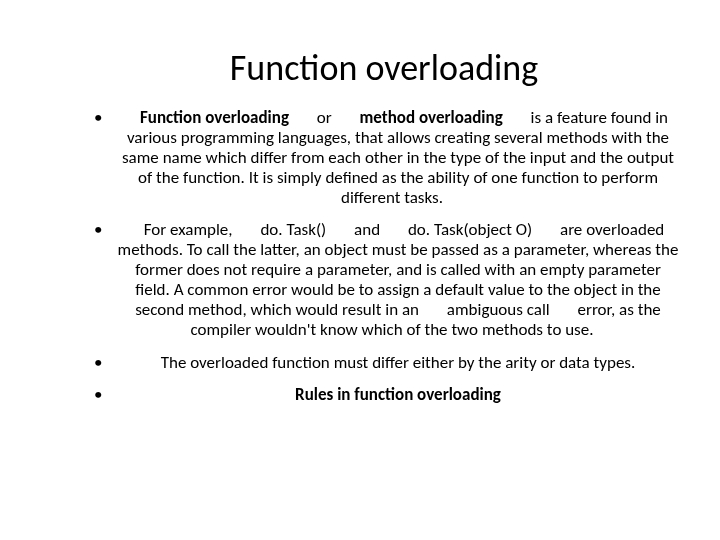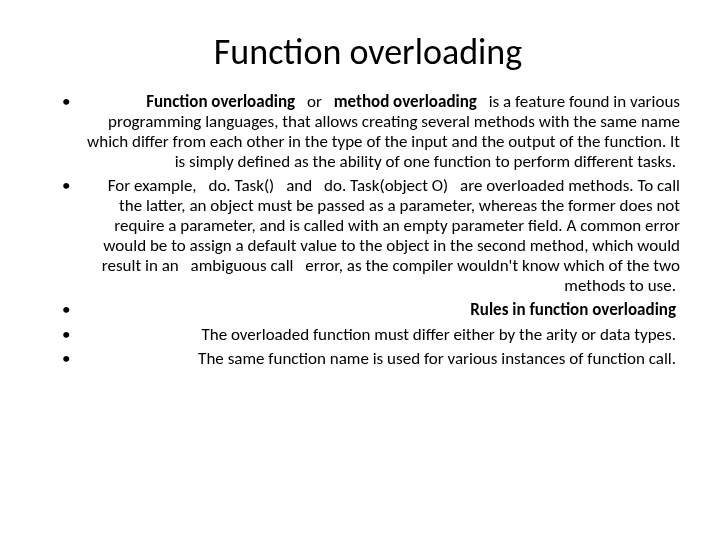--- a/index.html
+++ b/index.html
@@ -1,16 +1,16 @@
 <!DOCTYPE html>
 <html><head>
   <meta charset="utf-8">
   <style>
     * {
-      margin: 4px;
+      margin: 12px;
       padding: 0;
       box-sizing: border-box;
     }
     body {
       width: 720px;
       height: 540px;
       background: #ffffff;
       font-family: Calibri, Arial, sans-serif;
       padding: 20px 40px 20px 40px;
       color: #000;
@@ -24,21 +24,21 @@
     }
     ul {
       list-style: none;
       padding-left: 28px;
     }
     li {
       position: relative;
       font-size: 17px;
       line-height: 1.18;
       margin-bottom: 1px;
-      text-align: right;
+      text-align: center;
     }
     li::before {
       content: "•";
       position: absolute;
       left: -22px;
       top: 0;
       font-size: 17px;
     }
     .bold {
       font-weight: bold;
@@ -47,16 +47,15 @@
     }
   </style>
 </head>
 <body>
 
 <h1 class="title">Function overloading</h1>
 
 <ul>
   <li><span class="bold">Function overloading </span><span>or </span><span class="bold">method overloading </span><span>is a feature found in various programming languages, that allows creating several methods with the same name which differ from each other in the type of the input and the output of the function. It is simply defined as the ability of one function to perform different tasks.</span></li>
   <li><span>For example, </span><span class="italic">do. Task() </span><span>and </span><span class="italic">do. Task(object O) </span><span>are overloaded methods. To call the latter, an object must be passed as a parameter, whereas the former does not require a parameter, and is called with an empty parameter field. A common error would be to assign a default value to the object in the second method, which would result in an </span><span class="italic">ambiguous call </span><span>error, as the compiler wouldn't know which of the two methods to use.</span></li>
+  <li><span>The overloaded function must differ either by the arity or data types.</span></li>
   <li><span class="bold">Rules in function overloading</span></li>
-  <li><span>The overloaded function must differ either by the arity or data types.</span></li>
-  <li><span>The same function name is used for various instances of function call.</span></li>
 </ul>
 
 </body></html>

